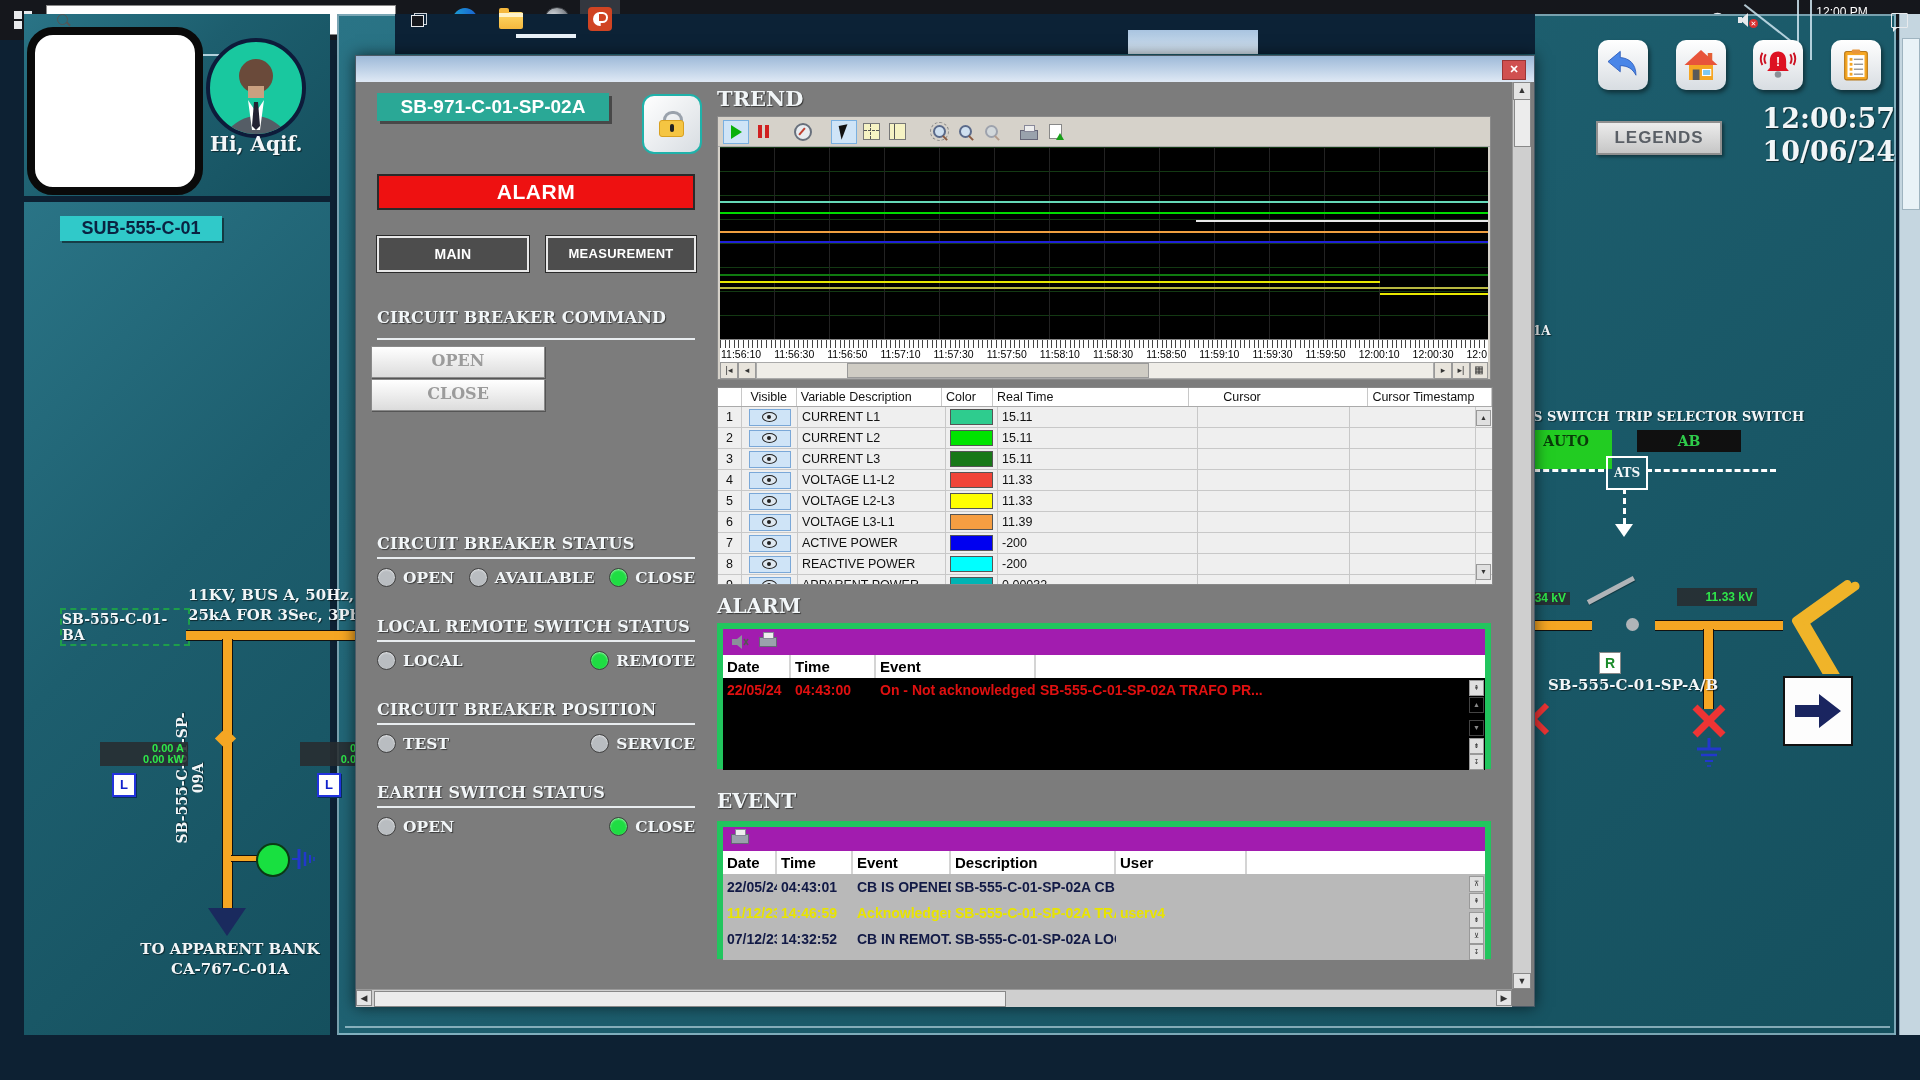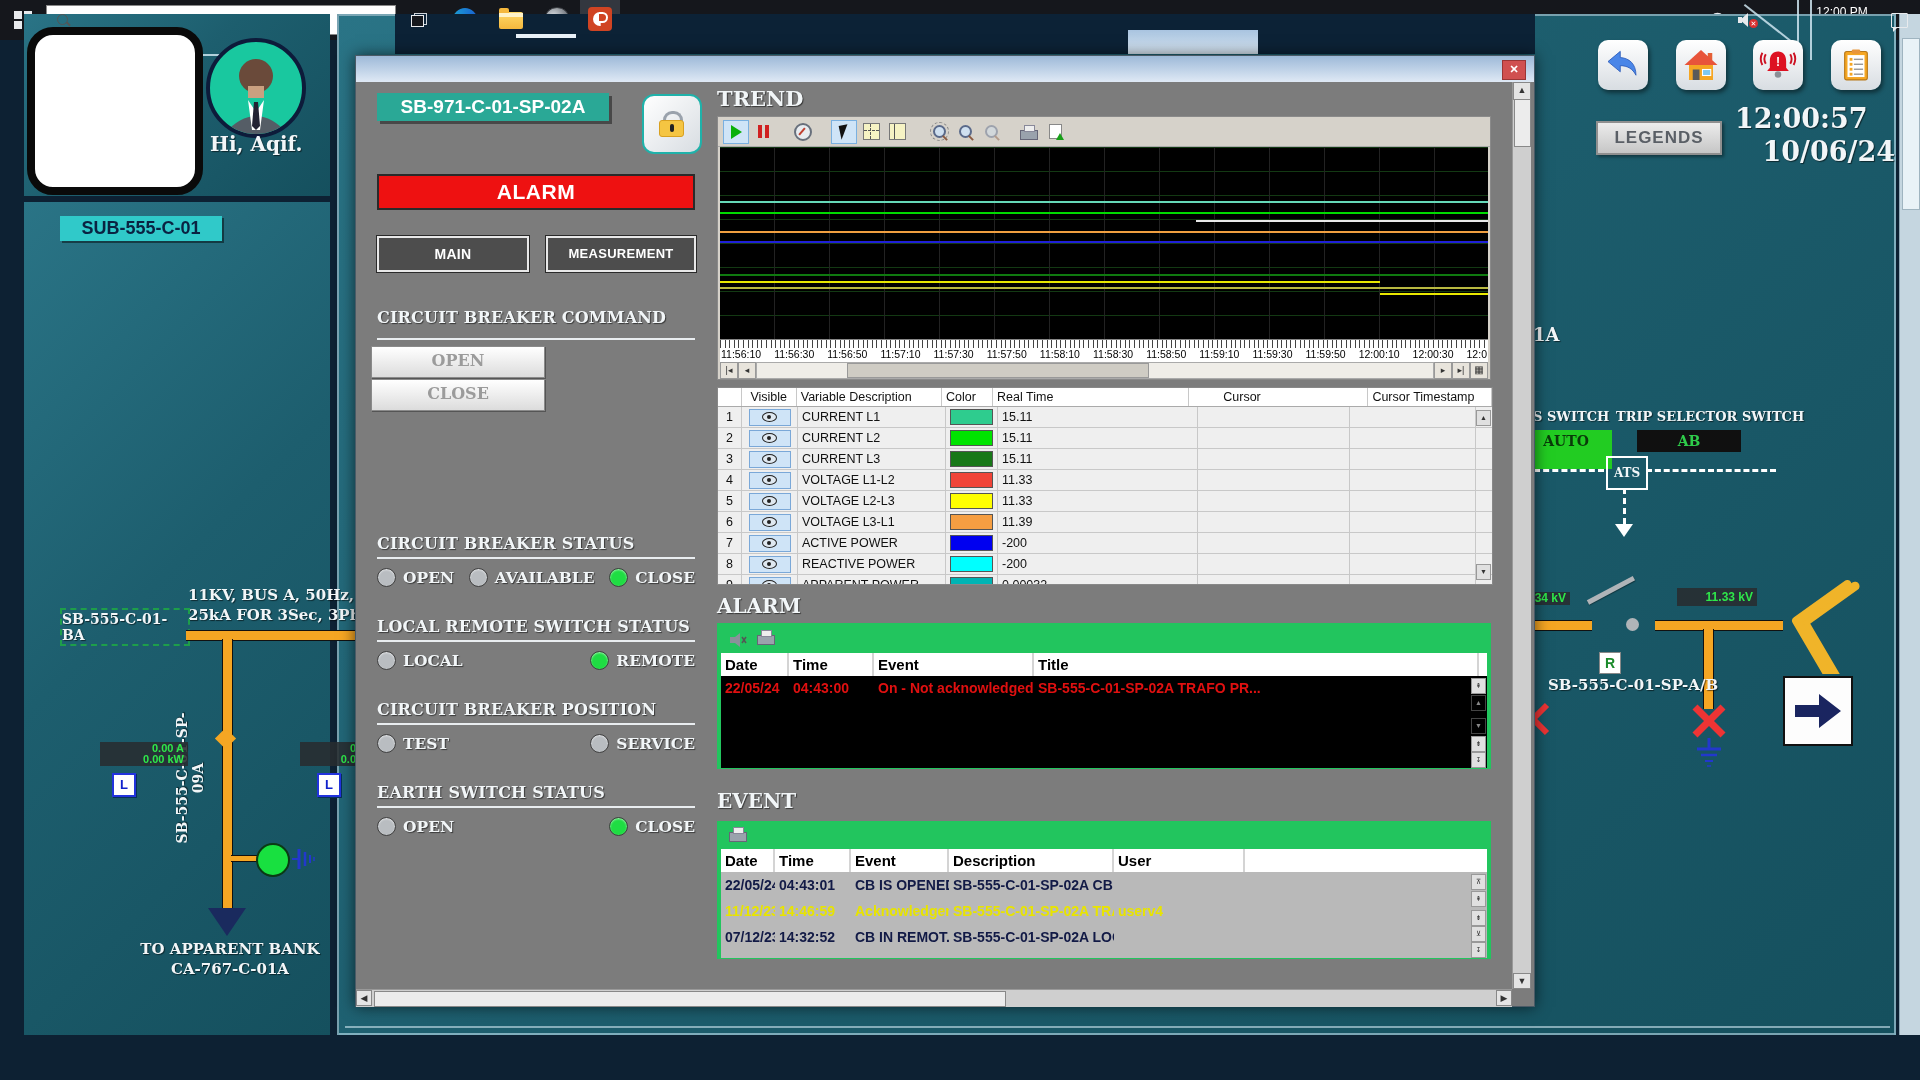--- a/index.html
+++ b/index.html
@@ -65,21 +65,21 @@
   #trend-table{background:#fff;border:1px solid #888;font-size:12.5px;color:#111;overflow:hidden;}
   .t-head{display:flex;background:#fff;border-bottom:1px solid #aaa;font-size:12.5px;}
   .t-head .c{padding:2px 4px;border-right:1px solid #c8c8c8;white-space:nowrap;overflow:hidden;}
   .t-row{display:flex;height:20px;align-items:center;border-bottom:1px solid #c8c8c8;background:#efefef;}
   .t-row .c{border-right:1px solid #c8c8c8;height:100%;display:flex;align-items:center;padding:0 4px;box-sizing:border-box;overflow:hidden;white-space:nowrap;}
   .eyebtn{width:40px;height:15px;background:#cfe4f7;border:1px solid #7aa8d8;margin:auto;display:flex;align-items:center;justify-content:center;}
   .eye{width:13px;height:8px;border:1.5px solid #222;border-radius:50%;position:relative;background:#dfe8f0;}
   .eye::after{content:"";position:absolute;left:4px;top:1.5px;width:4px;height:4px;background:#222;border-radius:50%;}
   .swatch{width:100%;height:14px;border:1px solid #555;}
   
-  .listpanel{background:#22c55e;border:4px solid #22c55e;}
+  .listpanel{background:#a21caf;border:6px solid #22c55e;}
   .lp-toolbar{height:100%;display:flex;align-items:center;gap:10px;padding-left:8px;}
   .lp-head{display:flex;background:#fff;font-weight:bold;font-size:15px;color:#000;}
   .lp-head .c{padding:3px 4px;border-right:2px solid #d4d4d4;white-space:nowrap;overflow:hidden;box-sizing:border-box;}
   .lp-row{display:flex;font-weight:bold;font-size:14px;height:24px;align-items:center;}
   .lp-row .c{padding:0 4px;white-space:nowrap;overflow:hidden;box-sizing:border-box;flex:none;}
   .mini-sb{position:absolute;right:1px;width:15px;display:flex;flex-direction:column;gap:1px;align-items:center;}
   .mini-sb div{width:13px;height:14px;background:#e0e0e0;border:1px solid #999;font-size:7px;line-height:13px;text-align:center;color:#333;}
   
   .hicon{width:50px;height:50px;border-radius:10px;background:linear-gradient(#ffffff,#d8dde2);
          box-shadow:2px 3px 4px rgba(0,0,0,.45);display:flex;align-items:center;justify-content:center;}
@@ -157,21 +157,21 @@
     <line x1="2" y1="13" x2="9" y2="13" stroke="#2238cc" stroke-width="2"></line>
     <line x1="9" y1="3" x2="9" y2="23" stroke="#2238cc" stroke-width="3"></line>
     <line x1="15" y1="6" x2="15" y2="20" stroke="#2238cc" stroke-width="2.5"></line>
     <line x1="20" y1="9" x2="20" y2="17" stroke="#2238cc" stroke-width="2"></line>
     <line x1="24" y1="11" x2="24" y2="15" stroke="#2238cc" stroke-width="1.5"></line>
   </svg>
   <div class="abs" style="left:208px;top:908px;width:0;height:0;border-top:28px solid #1a2a5e;border-left:19px solid transparent;border-right:19px solid transparent;"></div>
   <div class="abs scada" style="left:130px;top:940px;width:200px;font-size:15px;text-align:center;">TO APPARENT BANK</div>
   <div class="abs scada" style="left:130px;top:960px;width:200px;font-size:15px;text-align:center;">CA-767-C-01A</div>
 
-  <div class="abs scada" style="left:1533px;top:324px;font-size:18px;">1A</div>
+  <div class="abs scada" style="left:1533px;top:324px;font-size:12px;">1A</div>
   <div class="abs scada" style="left:1533px;top:409px;font-size:13px;">S SWITCH</div>
   <div class="abs scada" style="left:1616px;top:409px;font-size:13px;">TRIP SELECTOR SWITCH</div>
   <div class="abs" style="left:1520px;top:430px;width:92px;height:39px;background:#22cc22;color:#0a3a0a;font-weight:bold;font-size:14px;text-align:center;line-height:22px;font-family:'DejaVu Serif',serif;">AUTO</div>
   <div class="abs" style="left:1637px;top:430px;width:104px;height:22px;background:#101010;color:#2ecc4a;font-weight:bold;font-size:14px;text-align:center;line-height:22px;font-family:'DejaVu Serif',serif;">AB</div>
   <div class="abs" style="left:1606px;top:456px;width:38px;height:30px;border:2.5px solid #fff;display:flex;align-items:center;justify-content:center;">
     <span class="scada" style="font-size:12px;text-shadow:none;">ATS</span>
   </div>
   <div class="abs dash-h" style="left:1534px;top:469px;width:70px;"></div>
   <div class="abs dash-h" style="left:1646px;top:469px;width:130px;"></div>
   <div class="abs dash-v" style="left:1623px;top:488px;height:36px;"></div>
@@ -249,21 +249,21 @@
         <rect x="9.5" y="7.5" width="6.5" height="1" fill="#999"></rect>
       <rect x="6.5" y="10.5" width="2" height="2" fill="#f5a623"></rect>
         <rect x="9.5" y="11" width="6.5" height="1" fill="#999"></rect>
       <rect x="6.5" y="14" width="2" height="2" fill="#f5a623"></rect>
         <rect x="9.5" y="14.5" width="6.5" height="1" fill="#999"></rect>
       <rect x="6.5" y="17.5" width="2" height="2" fill="#f5a623"></rect>
         <rect x="9.5" y="18" width="6.5" height="1" fill="#999"></rect>
     </svg>
   </div>
   <div class="abs" style="left:1596px;top:121px;width:126px;height:34px;background:linear-gradient(#ececec,#c6c6c6);border:2px solid #8f8f8f;box-sizing:border-box;color:#5a5f66;font-weight:bold;font-size:17px;letter-spacing:1px;text-align:center;line-height:30px;box-shadow:2px 2px 3px rgba(0,0,0,.4);">LEGENDS</div>
-  <div class="abs scada" style="left:1735px;top:103px;width:160px;text-align:left;font-size:27px;">12:00:57</div>
+  <div class="abs scada" style="left:1735px;top:103px;width:160px;text-align:right;font-size:27px;">12:00:57</div>
   <div class="abs scada" style="left:1735px;top:136px;width:160px;text-align:right;font-size:27px;">10/06/24</div>
 
   <div class="abs" style="left:1899px;top:14px;width:21px;height:1021px;background:#c5d6e0;border-left:1px solid #8fa8b6;">
     <div class="abs" style="left:2px;top:24px;width:16px;height:170px;background:#e9f2f7;border:1px solid #9fb4c0;"></div>
   </div>
 
   <div id="dialog" class="abs">
     <div id="titlebar" class="abs">
       <div id="dlg-close" class="abs">✕</div>
     </div>
@@ -595,21 +595,20 @@
               <polygon points="6,5 11,1 11,15 6,11" fill="#8a919a"></polygon>
             <line x1="13" y1="5" x2="17" y2="11" stroke="#555" stroke-width="1.5"></line>
               <line x1="17" y1="5" x2="13" y2="11" stroke="#555" stroke-width="1.5"></line>
           </svg>
           <div class="icon-printer" style="margin-top:0;"></div>
         </div>
         <div class="lp-head" id="alarm-head">
             <div class="c" style="width: 68px;">Date</div>
             <div class="c" style="width: 85px;">Time</div>
             <div class="c" style="width: 160px;">Event</div>
-            <div class="c" style="width: 445px;">Title</div>
           </div>
         <div id="alarm-body" style="position:relative;background:#000;height:92px;">
           <div id="alarm-rows">
               <div class="lp-row" style="color: rgb(224, 16, 16);">
                 <div class="c" style="width: 68px;">22/05/24</div>
                 <div class="c" style="width: 85px;">04:43:00</div>
                 <div class="c" style="width: 160px;">On - Not acknowledged</div>
                 <div class="c" style="width: 445px;">SB-555-C-01-SP-02A TRAFO PR...</div>
               </div>
             </div>

